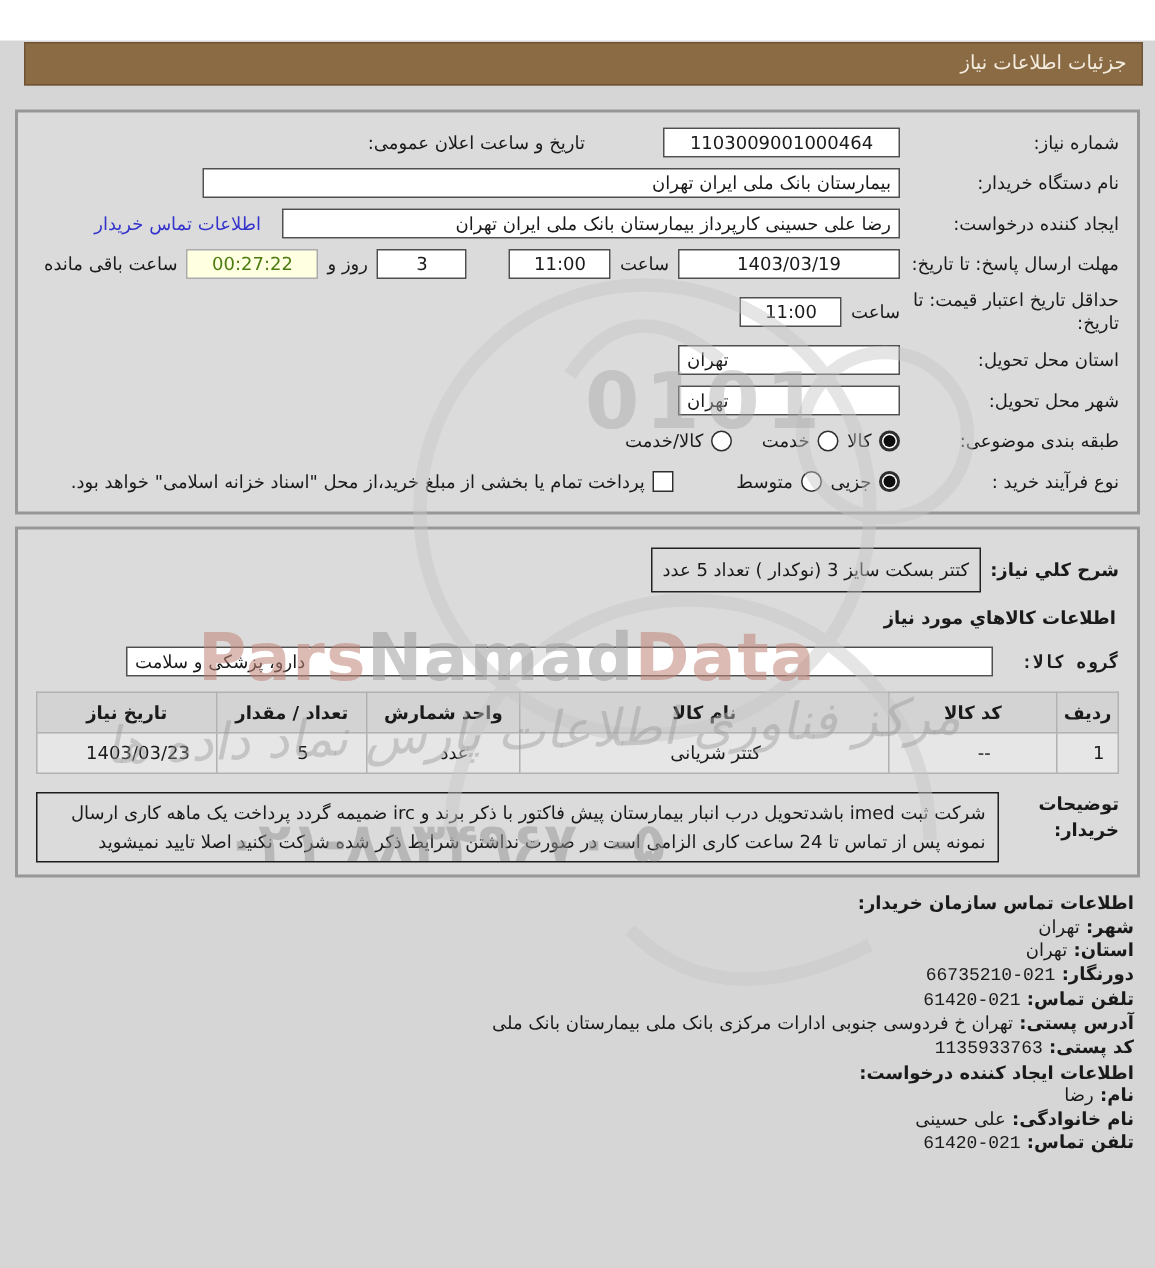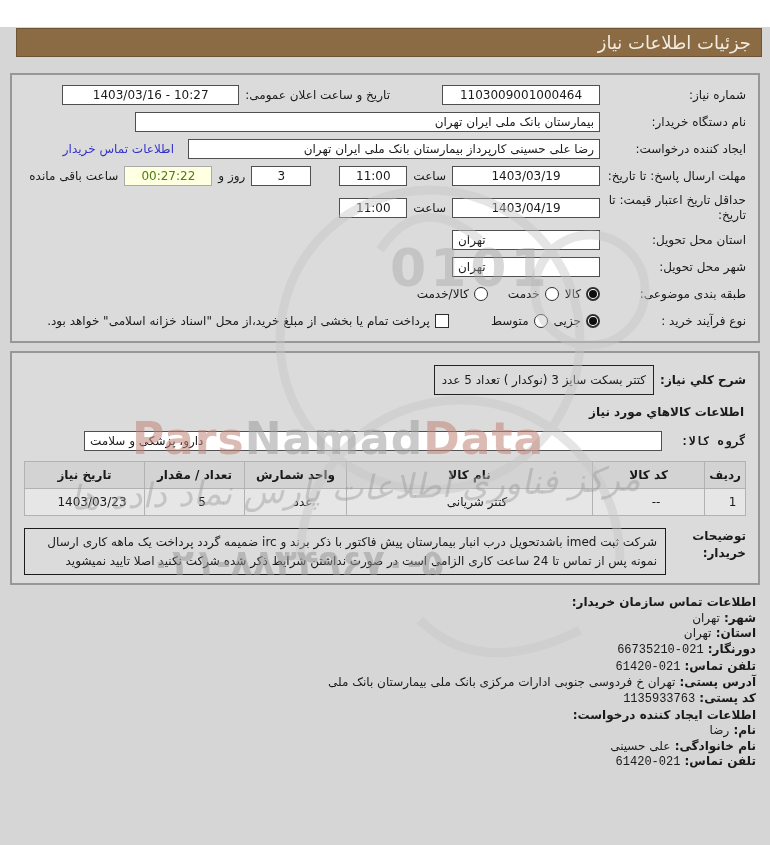--- a/index.html
+++ b/index.html
@@ -16,21 +16,21 @@
   .top-strip { height: 27px; background: #ffffff; }
   .title-bar {
     margin: 1px 8px 0 16px;
     height: 29px;
     background: #8a6b44;
     border: 1px solid #6e5435;
     color: #f3ecdf;
     display: flex;
     align-items: center;
     padding: 0 10px;
-    font-size: 18px;
+    font-size: 13px;
   }
   .panel {
     margin: 0 10px;
     background: #dbdbdb;
     border: 2px solid #979797;
     padding: 10px 12px 8px 12px;
     position: relative;
     z-index: 1;
   }
   .panel1 { margin-top: 16px; }
@@ -196,21 +196,20 @@
   <span>جزئیات اطلاعات نیاز</span>
 </div>
 
 <div class="panel panel1">
 
   <div class="frow">
     <span class="flabel">شماره نیاز:</span>
     <span class="vbox w-need center ltr">1103009001000464</span>
     <span class="spacer40"></span>
     <span>تاریخ و ساعت اعلان عمومی:</span>
-    <span class="vbox w-announce center ltr">1403/03/16 - 10:27</span>
   </div>
 
   <div class="frow">
     <span class="flabel">نام دستگاه خریدار:</span>
     <span class="vbox w-org">بیمارستان بانک ملی ایران تهران</span>
   </div>
 
   <div class="frow">
     <span class="flabel">ایجاد کننده درخواست:</span>
     <span class="vbox w-creator">رضا علی حسینی کارپرداز بیمارستان بانک ملی ایران تهران</span>
@@ -224,21 +223,20 @@
     <span class="vbox w-time center ltr">11:00</span>
     <span class="spacer16"></span>
     <span class="vbox w-days ltr">3</span>
     <span>روز و</span>
     <span class="vbox w-countdown countdown ltr">00:27:22</span>
     <span>ساعت باقی مانده</span>
   </div>
 
   <div class="frow">
     <span class="flabel">حداقل تاریخ اعتبار قیمت: تا تاریخ:</span>
-    <span class="vbox w-date center ltr">1403/04/19</span>
     <span>ساعت</span>
     <span class="vbox w-time center ltr">11:00</span>
   </div>
 
   <div class="frow">
     <span class="flabel">استان محل تحویل:</span>
     <span class="vbox w-city">تهران</span>
   </div>
 
   <div class="frow">

